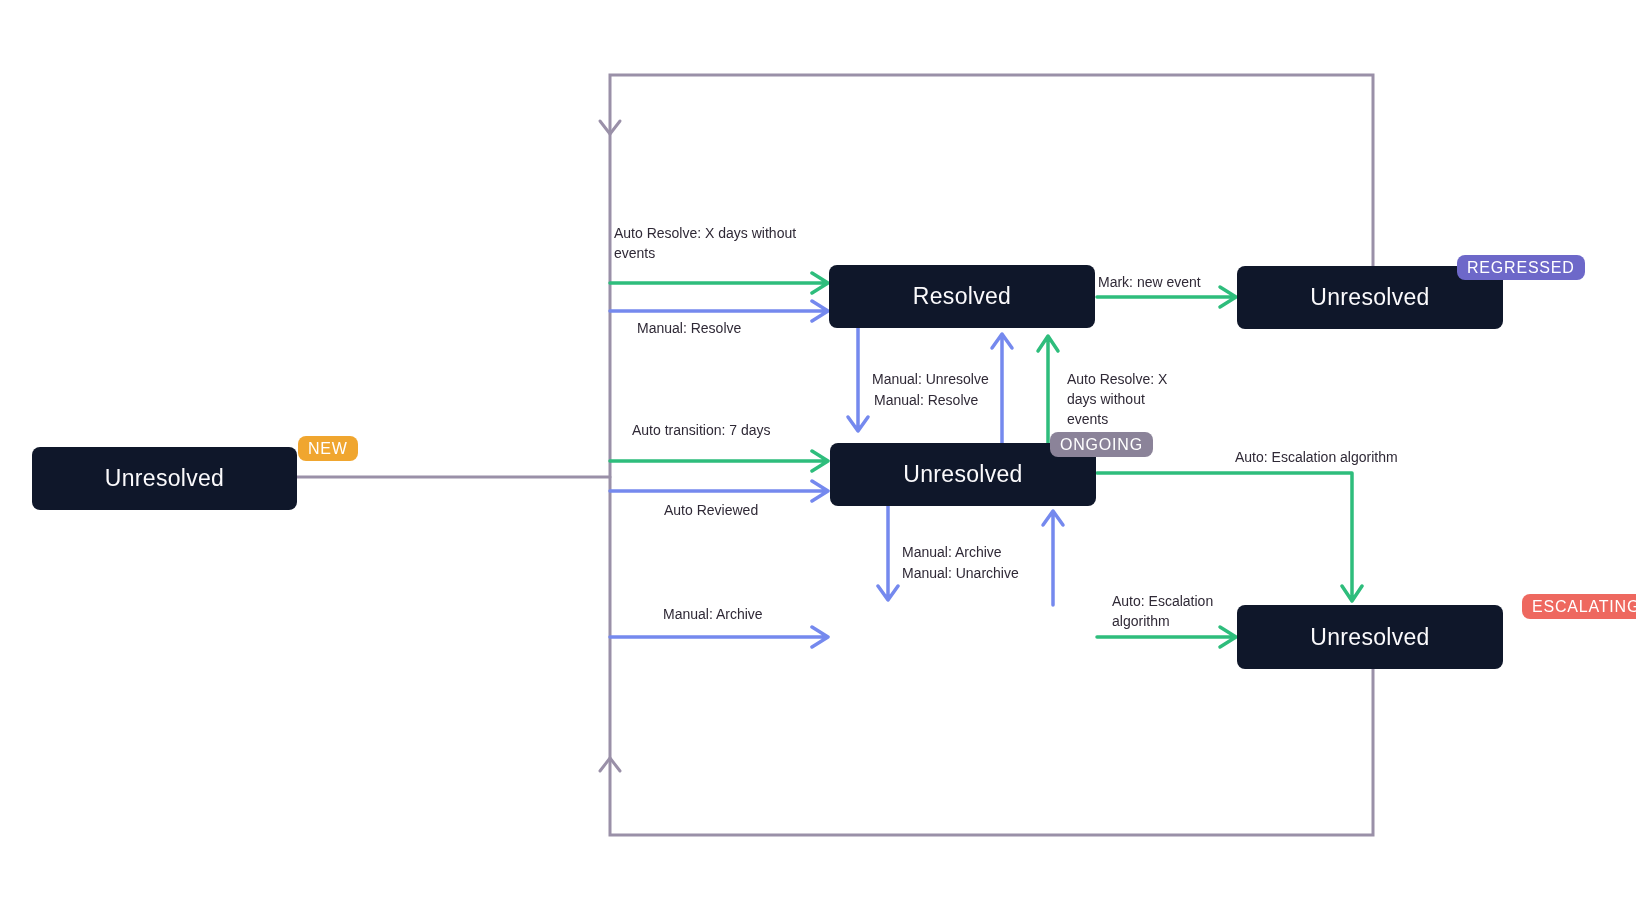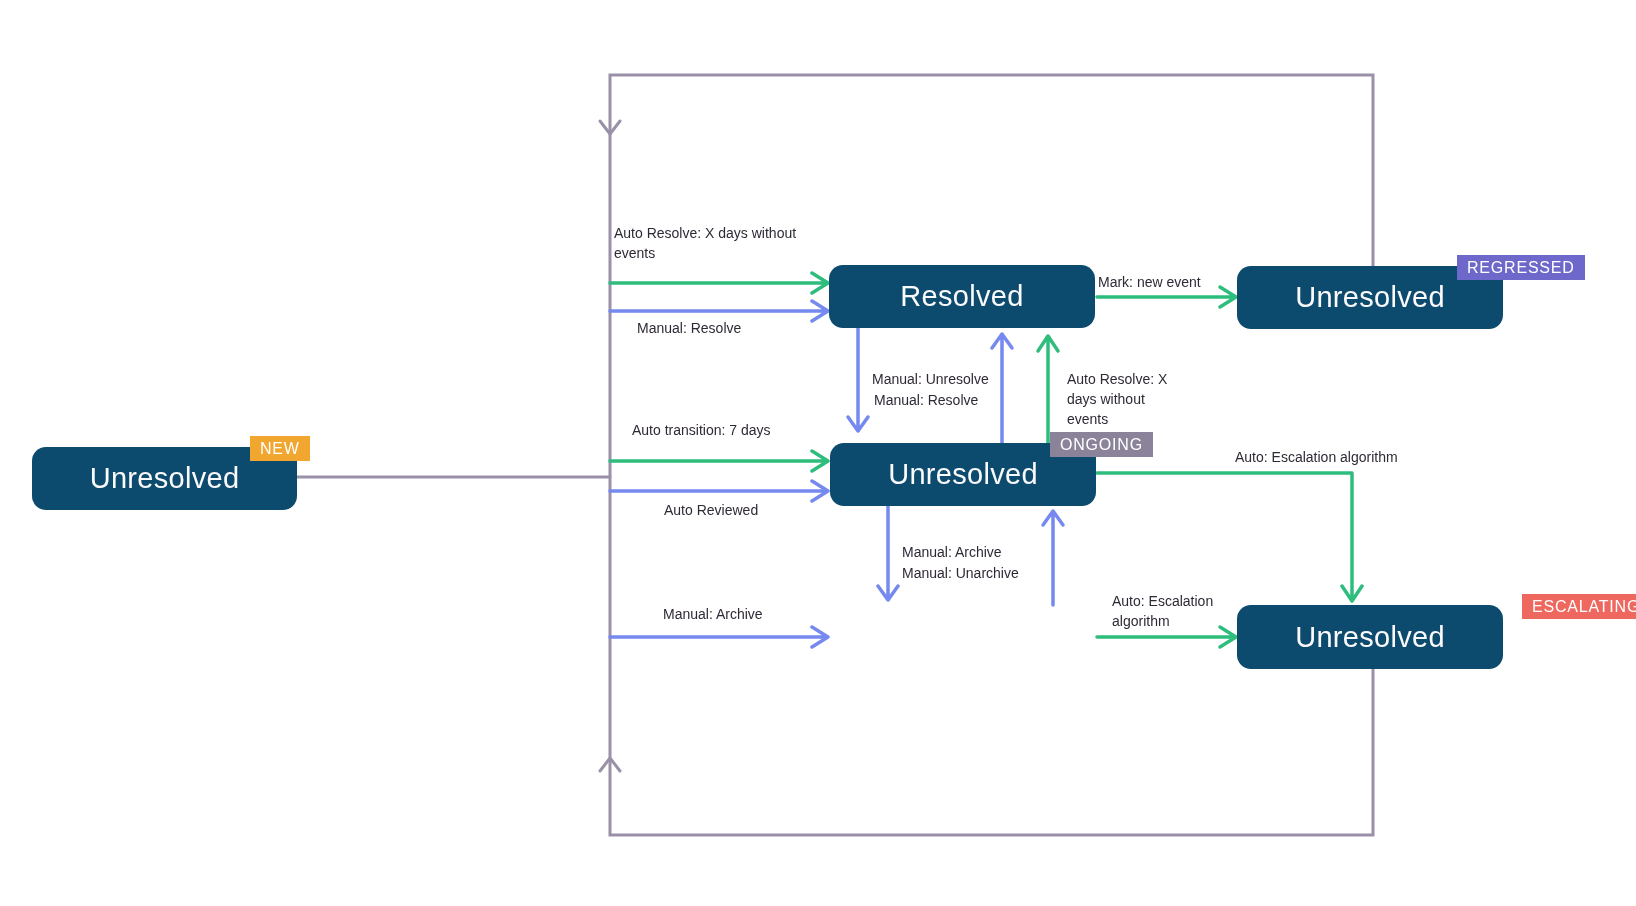--- a/index.html
+++ b/index.html
@@ -7,41 +7,42 @@
     position:relative;
     width:1636px;height:906px;
     background:#ffffff;
     font-family:"Liberation Sans", sans-serif;
     overflow:hidden;
   }
   #edges{position:absolute;left:0;top:0;width:1636px;height:906px;}
 
   .node{
     position:absolute;
-    background:#0c4a6e;
+    background:#0f172a;
     color:#fbfafc;
     display:flex;align-items:center;justify-content:center;
-    font-size:29px;
+    font-size:23px;
     letter-spacing:.3px;
-    border-radius:14px;
+    border-radius:8px;
     z-index:2;
   }
   .badge{
     position:absolute;
     height:25px;
     display:flex;align-items:center;justify-content:center;
     color:#ffffff;
     font-size:16px;
     letter-spacing:.8px;
     font-weight:500;
     z-index:3;
     padding:0 10px;
     box-sizing:border-box;
+    border-radius:8px;
   }
-  .badge-new{background:#f0a62f;}
+  .badge-new{background:#f0a62f;margin-left:48px;}
   .badge-ongoing{background:#8b8399;}
   .badge-regressed{background:#6d68c9;}
   .badge-escalating{background:#ee685f;}
 
   .lbl{
     position:absolute;
     color:#2f2936;
     font-size:14px;
     line-height:20px;
     white-space:nowrap;

